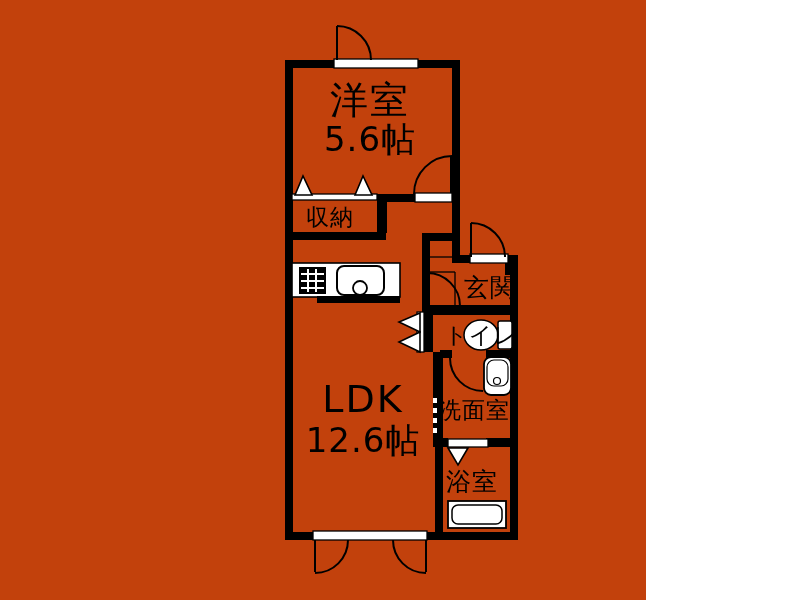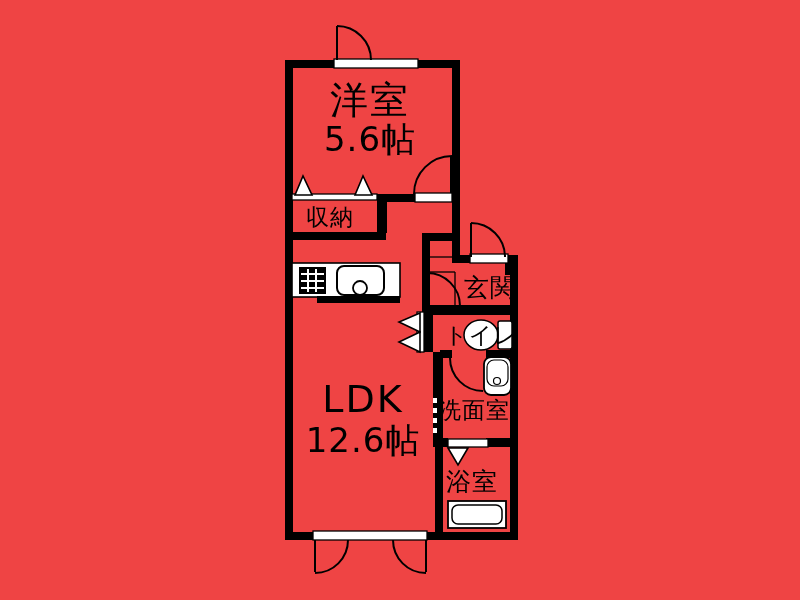--- a/index.html
+++ b/index.html
@@ -1,16 +1,16 @@
 <!DOCTYPE html>
 <html><head>
 <meta charset="utf-8">
 <style>
   html,body{margin:0;padding:0;background:#ffffff;}
-  .stage{position:relative;width:800px;height:600px;background:#ef4444;overflow:hidden;
+  .stage{position:relative;width:646px;height:600px;background:#c2410c;overflow:hidden;
          font-family:"DejaVu Sans",sans-serif;}
   svg text{fill:#000;font-family:"DejaVu Sans",sans-serif;}
   .lbl-big{font-size:38px;letter-spacing:2px;}
   .lbl-mid{font-size:34px;letter-spacing:1px;}
   .lbl-sm{font-size:25px;letter-spacing:1px;}
   .lbl-xs{font-size:23px;letter-spacing:1px;}
 </style>
 </head>
 <body>
 

